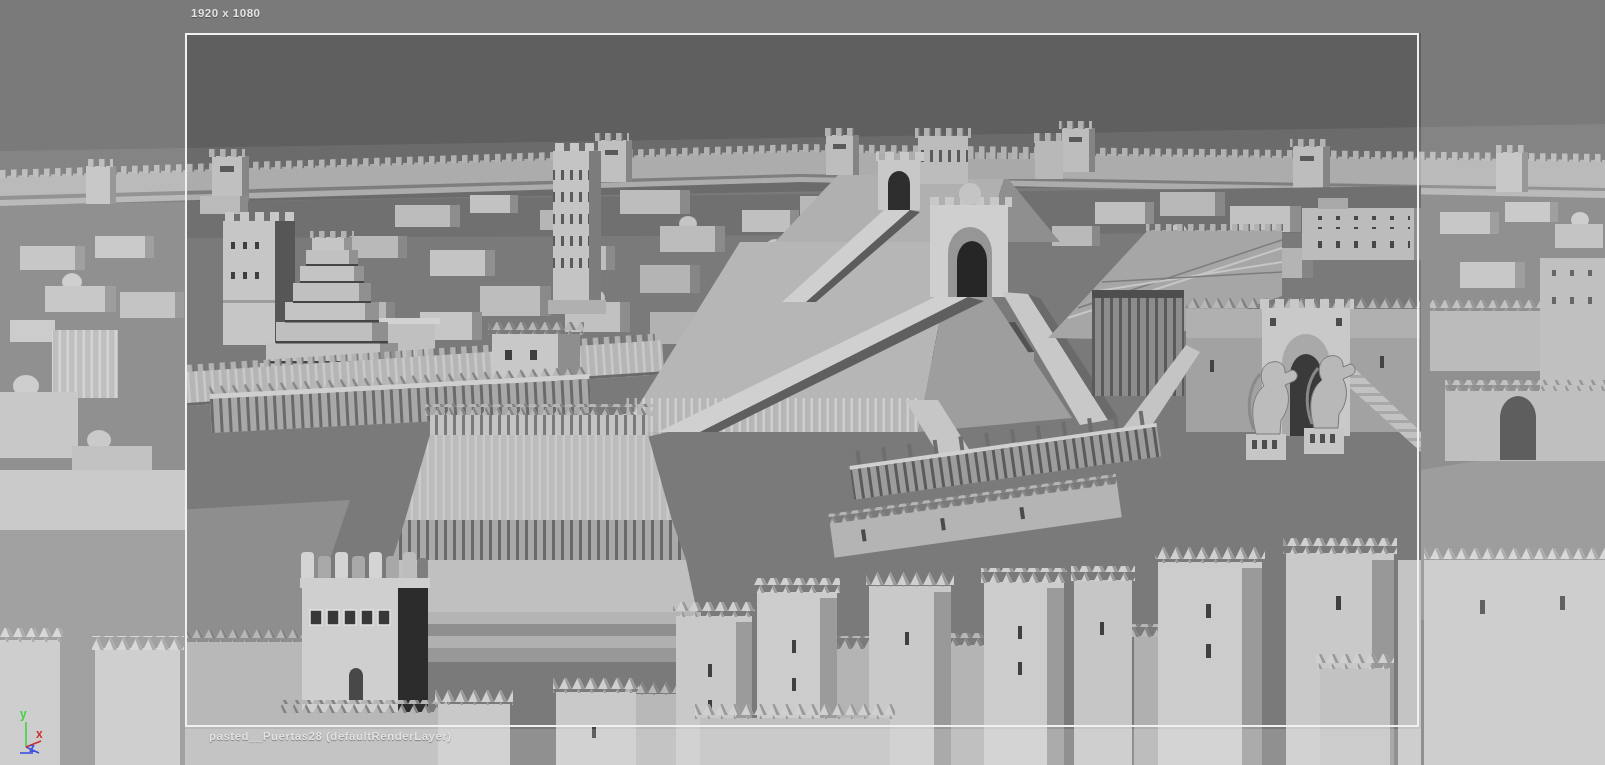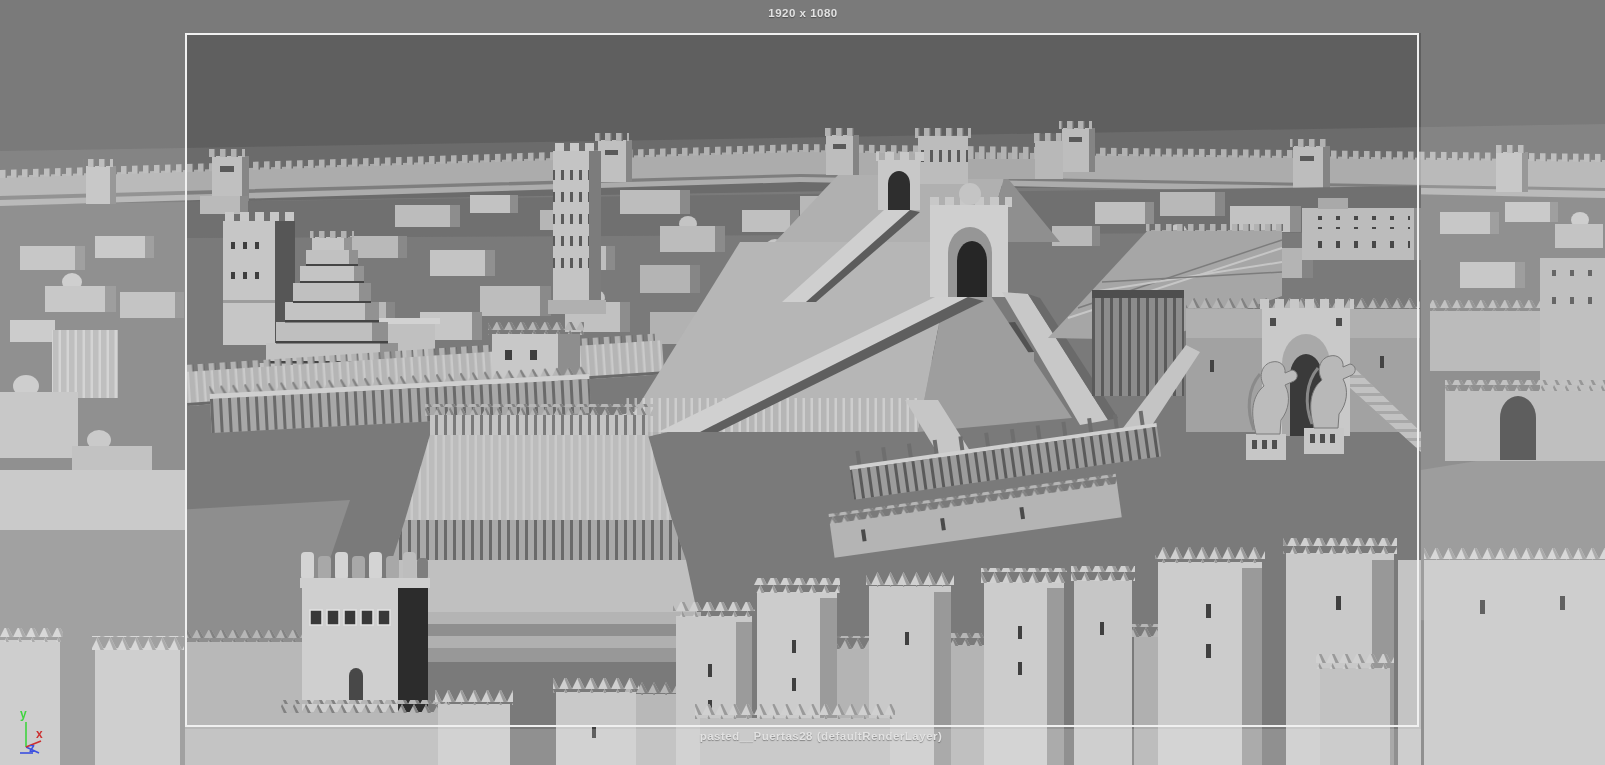--- a/index.html
+++ b/index.html
@@ -1,19 +1,19 @@
 <!DOCTYPE html>
 <html><head>
 <meta charset="utf-8">
 <style>
   html,body{margin:0;padding:0;background:#5e5e5e;}
   #stage{position:relative;width:1605px;height:765px;overflow:hidden;
          font-family:"Liberation Sans","DejaVu Sans",sans-serif;}
   #scene-svg{position:absolute;left:0;top:0;}
-  .hud-label{position:absolute;left:185px;width:1236px;text-align:center;
+  .hud-label{position:absolute;left:191px;width:1236px;
              font-size:11.5px;font-weight:bold;color:#e2e2e2;
              letter-spacing:0.5px;text-shadow:0 1px 1px rgba(0,0,0,0.35);
              pointer-events:none;}
   #res-label{top:7px;}
   #cam-label{top:730px;padding-left:18px;}
   #gate-frame{position:absolute;left:185px;top:33px;width:1234px;height:694px;
               border:2px solid #f0f0f0;box-sizing:border-box;pointer-events:none;}
   #axis-gizmo{position:absolute;left:0px;top:698px;pointer-events:none;}
   #axis-gizmo text{font-family:"Liberation Sans","DejaVu Sans",sans-serif;
                    font-size:12px;font-weight:bold;}

